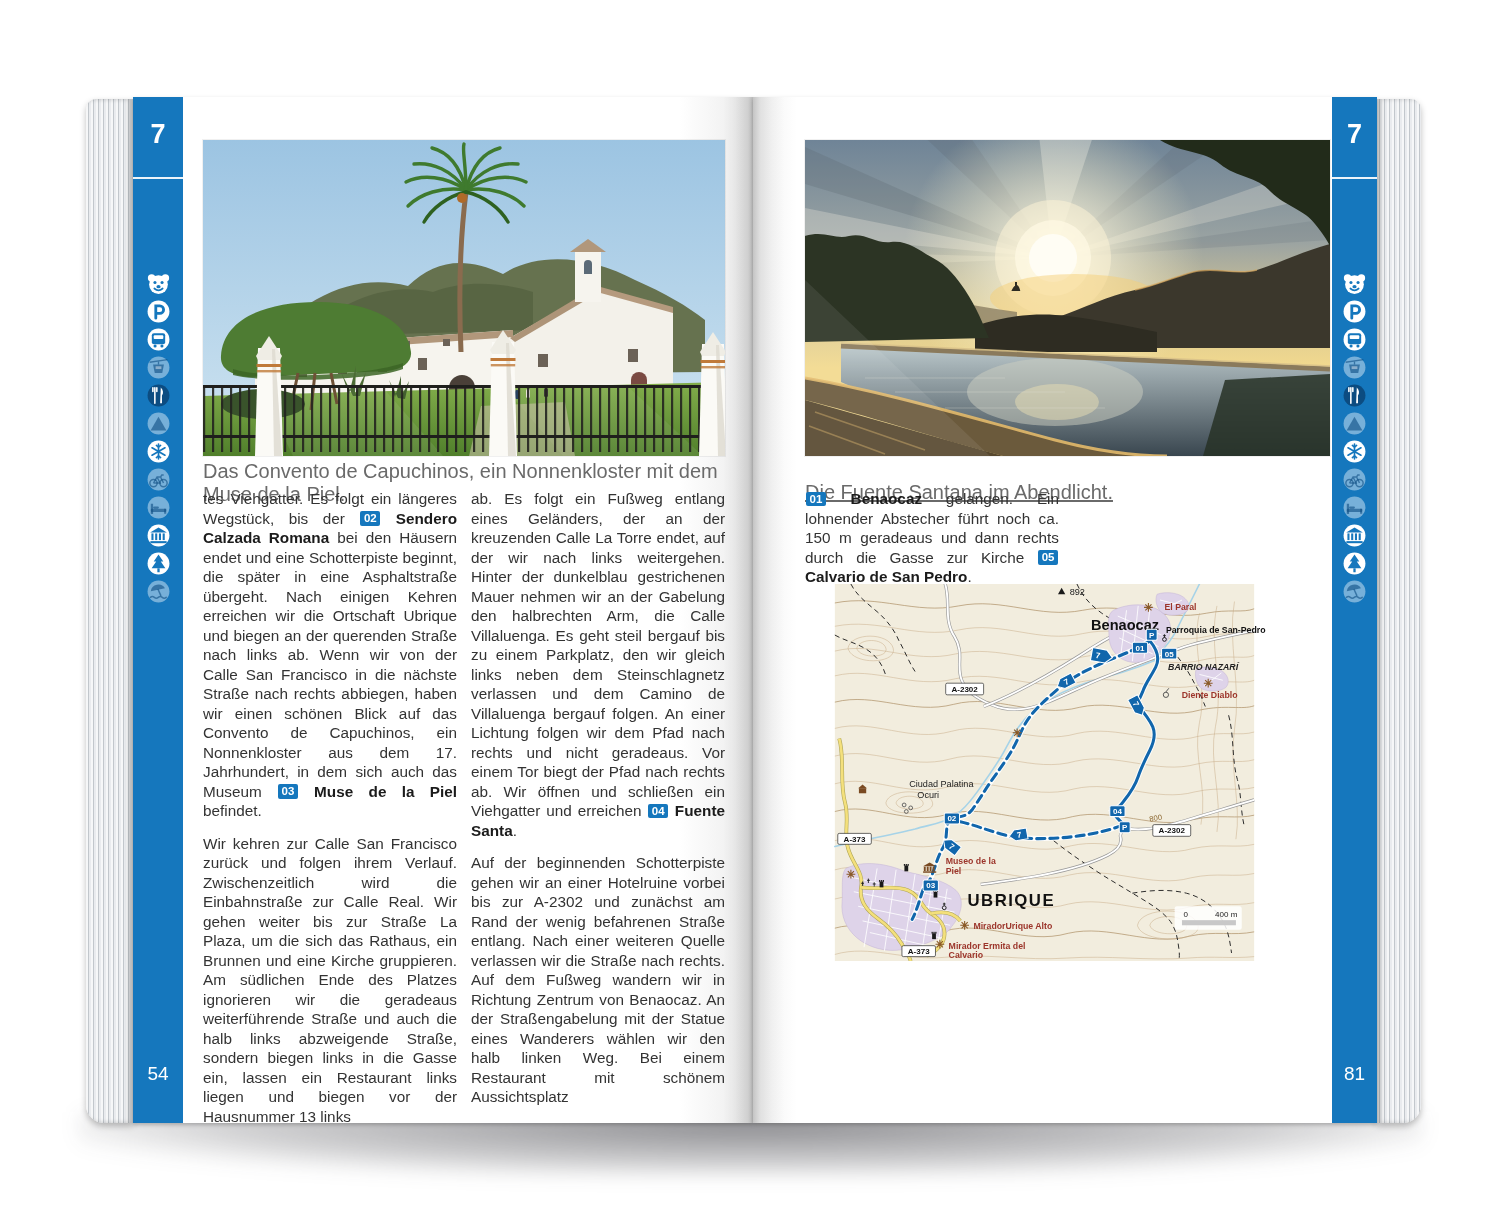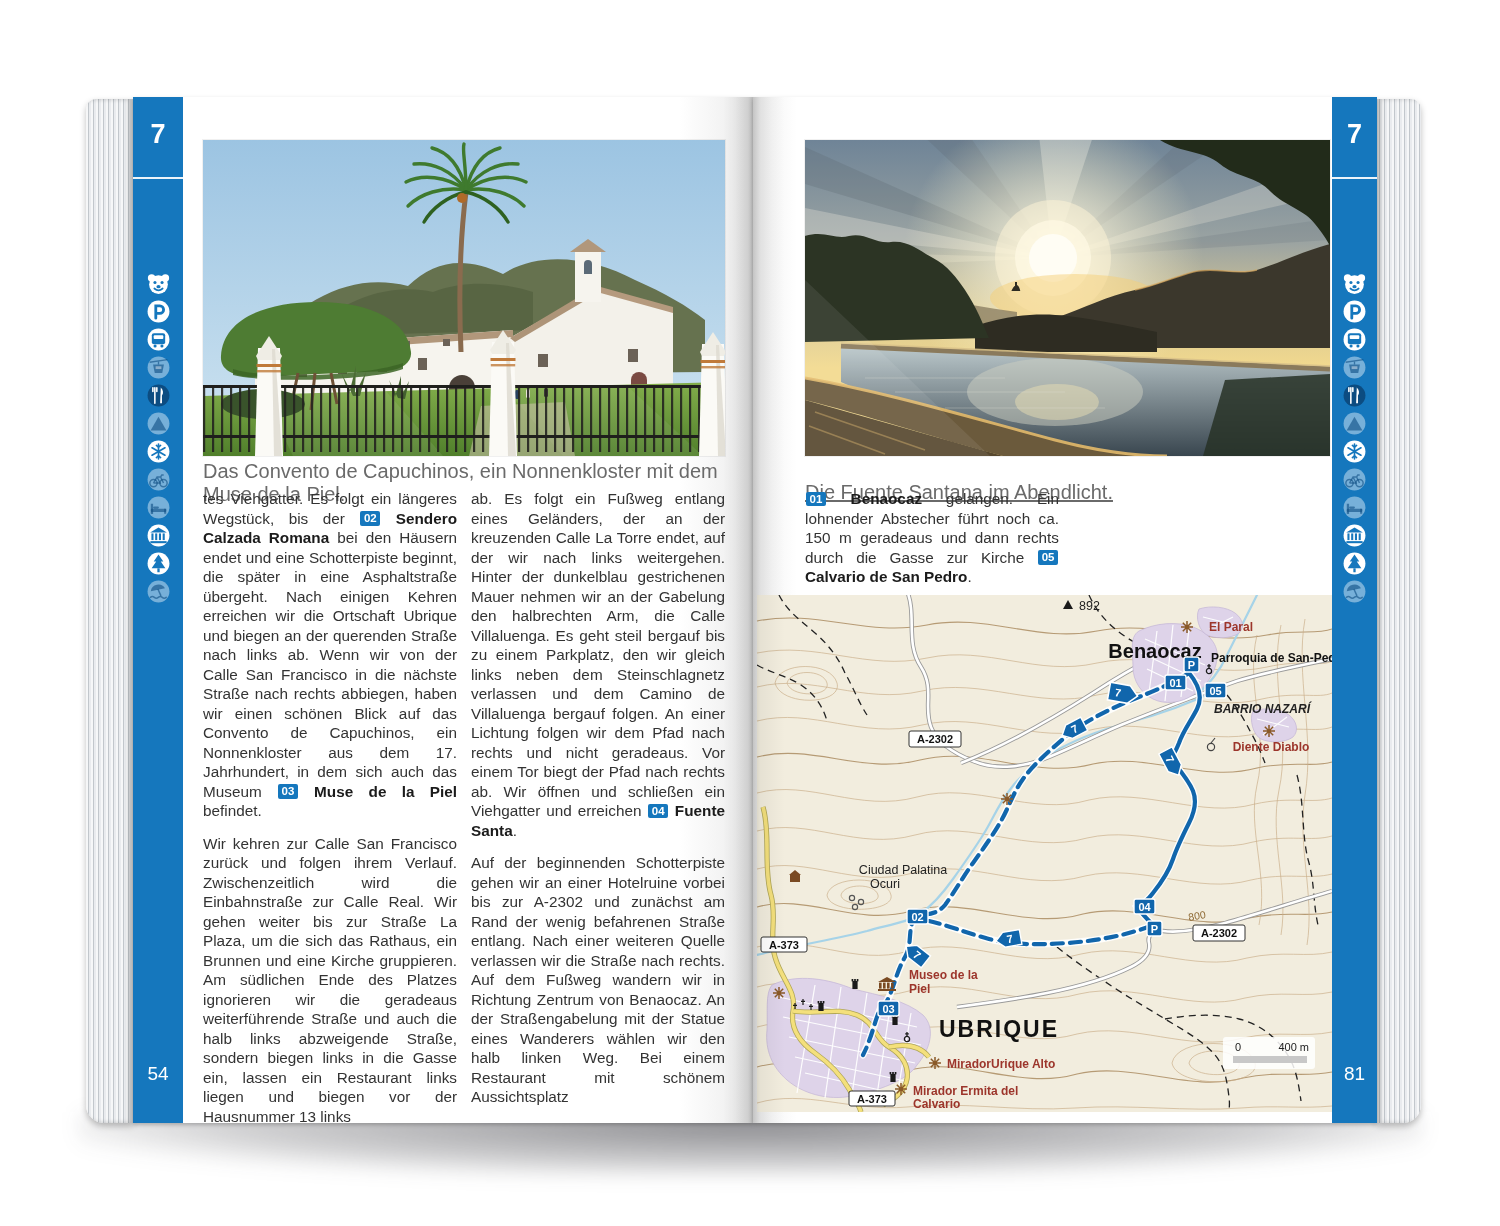--- a/index.html
+++ b/index.html
@@ -43,21 +43,21 @@
   .page-right .caption{left:52px;top:384px;width:525px;text-decoration:underline;}
   .cols{position:absolute;display:flex;gap:14px;}
   .page-left .cols{left:70px;top:392px;width:522px;}
   .page-right .cols{left:52px;top:392px;width:525px;}
   .col{width:254px;}
   .col p{margin:0 0 13px;font-size:15.3px;line-height:19.5px;text-align:justify;color:#333;}
   .col p b{color:#1b1b1b;}
   .badge{display:inline-block;background:#1577bd;color:#fff;font-weight:700;font-size:11.5px;
     line-height:14.5px;padding:0 3.5px;border-radius:2px;position:relative;top:-1.5px;margin:0 1px;}
   
-  .map{position:absolute;left:4px;top:498px;width:575px;height:517px;z-index:10;}
+  .map{position:absolute;left:4px;top:487px;width:575px;height:377px;z-index:10;}
   .map svg{width:100%;height:100%;display:block;}
   .mlab{font-family:"Liberation Sans",sans-serif;}
   .m-town{font-size:20px;font-weight:700;fill:#111;}
   .m-city{font-size:23px;font-weight:700;letter-spacing:2px;fill:#111;}
   .m-poi{font-size:12px;font-weight:700;fill:#9c352b;}
   .m-name{font-size:12.5px;fill:#222;}
   .m-bold{font-size:12px;font-weight:700;fill:#111;}
   .m-ital{font-size:12px;font-style:italic;font-weight:700;fill:#222;}
   .m-road{font-size:11px;font-weight:700;fill:#111;}
   .m-cont{font-size:10.5px;fill:#8f6a34;}

